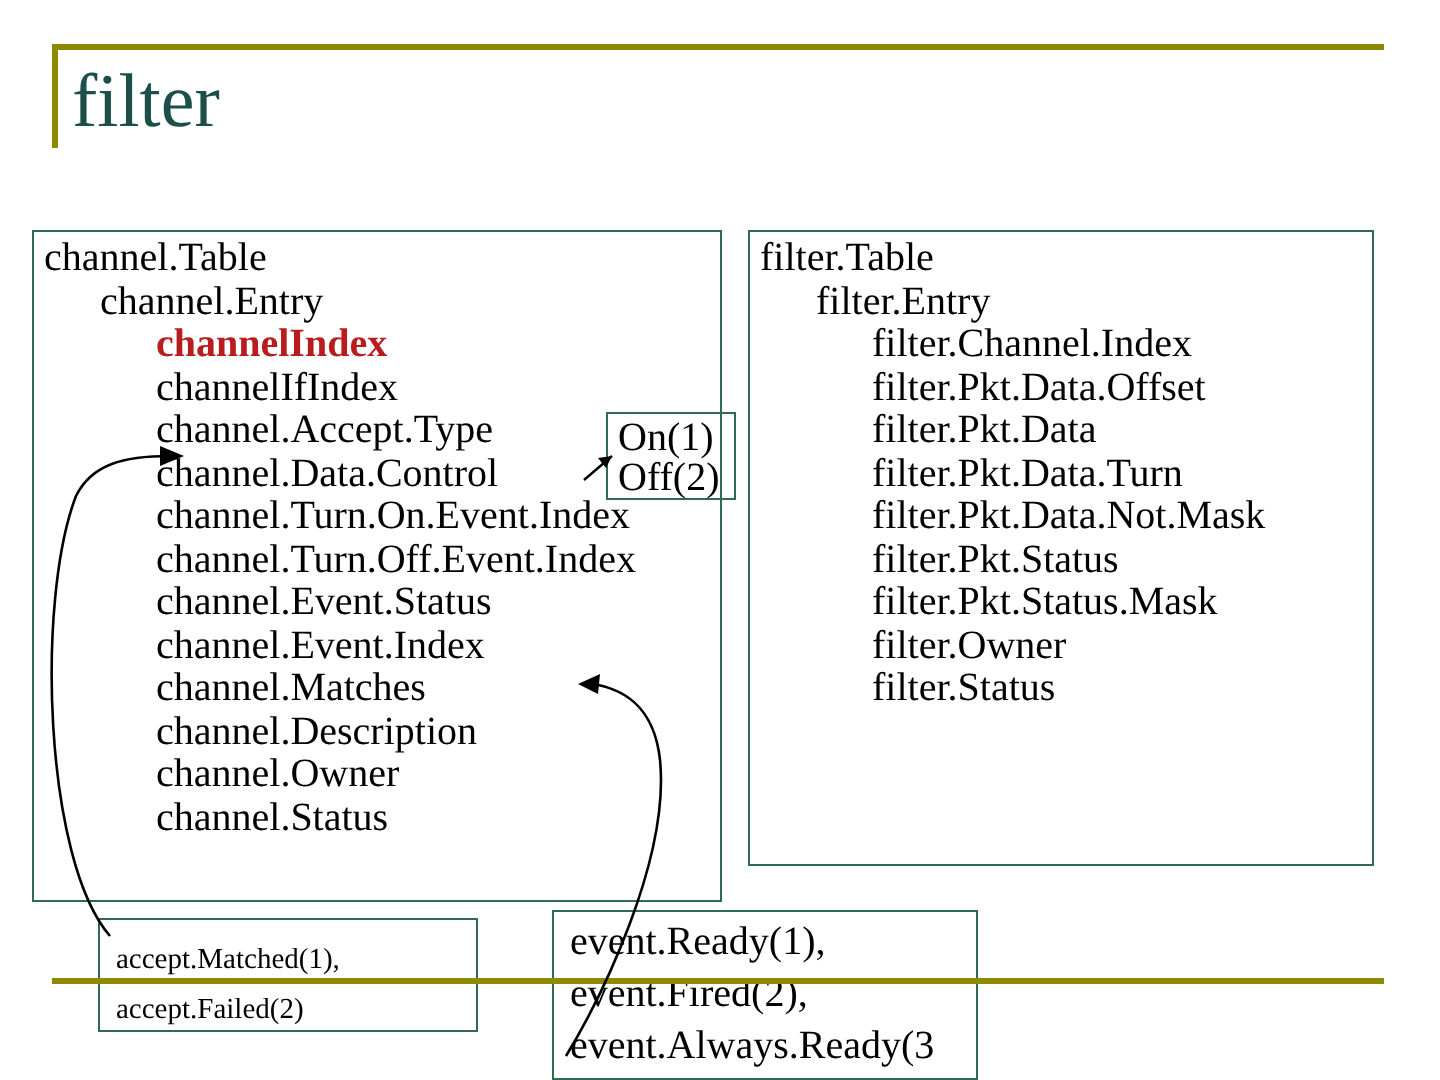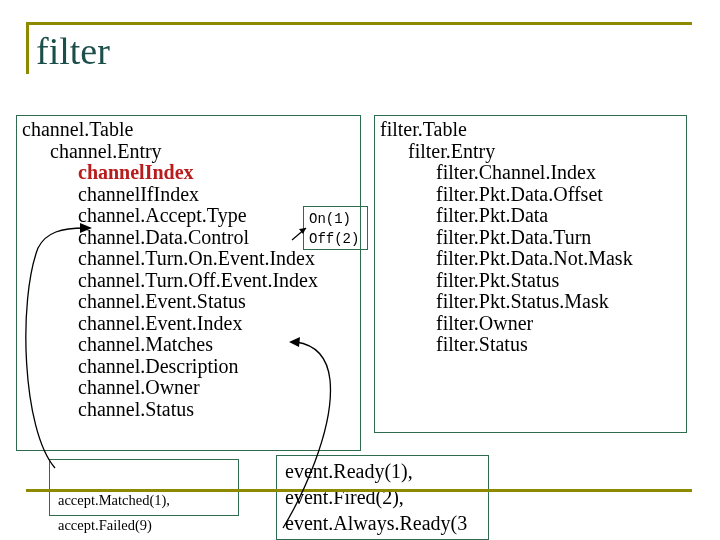--- a/index.html
+++ b/index.html
@@ -106,40 +106,39 @@
     position: absolute;
     font-size: 14.5px;
     line-height: 25px;
     color: #000000;
     font-family: "Liberation Serif", serif;
     white-space: nowrap;
   }
   .accept-text {
     left: 58px;
     top: 468px;
-    margin-top: 20px;
   }
   .event-text {
     left: 285px;
     top: 458px;
     line-height: 26px;
     font-size: 20px;
   }
   .onoff {
     position: absolute;
     left: 303px;
     top: 206px;
     width: 65px;
     height: 44px;
     border: 1px solid #2f6b4f;
     box-sizing: border-box;
-    font-size: 14px;
+    font-size: 20px;
     line-height: 20px;
     color: #000000;
-    font-family: Liberation Mono, monospace;
+    font-family: Liberation Serif, serif;
     padding-left: 5px;
     padding-top: 2px;
   }
   .bottom-rule {
     position: absolute;
     left: 26px;
     top: 489px;
     width: 666px;
     height: 3px;
     background: #8d8a00;
@@ -197,21 +196,21 @@
     <div class="lvl2">filter.Status</div>
   </div>
 
   <div class="onoff">
     <div>On(1)</div>
     <div>Off(2)</div>
   </div>
 
   <div class="small-box-text accept-text">
     <div>accept.Matched(1),</div>
-    <div>accept.Failed(9)</div>
+    <div>accept.Failed(2)</div>
   </div>
 
   <div class="small-box-text event-text">
     <div>event.Ready(1),</div>
     <div>event.Fired(2),</div>
     <div>event.Always.Ready(3</div>
   </div>
 
   <div class="bottom-rule"></div>
 

